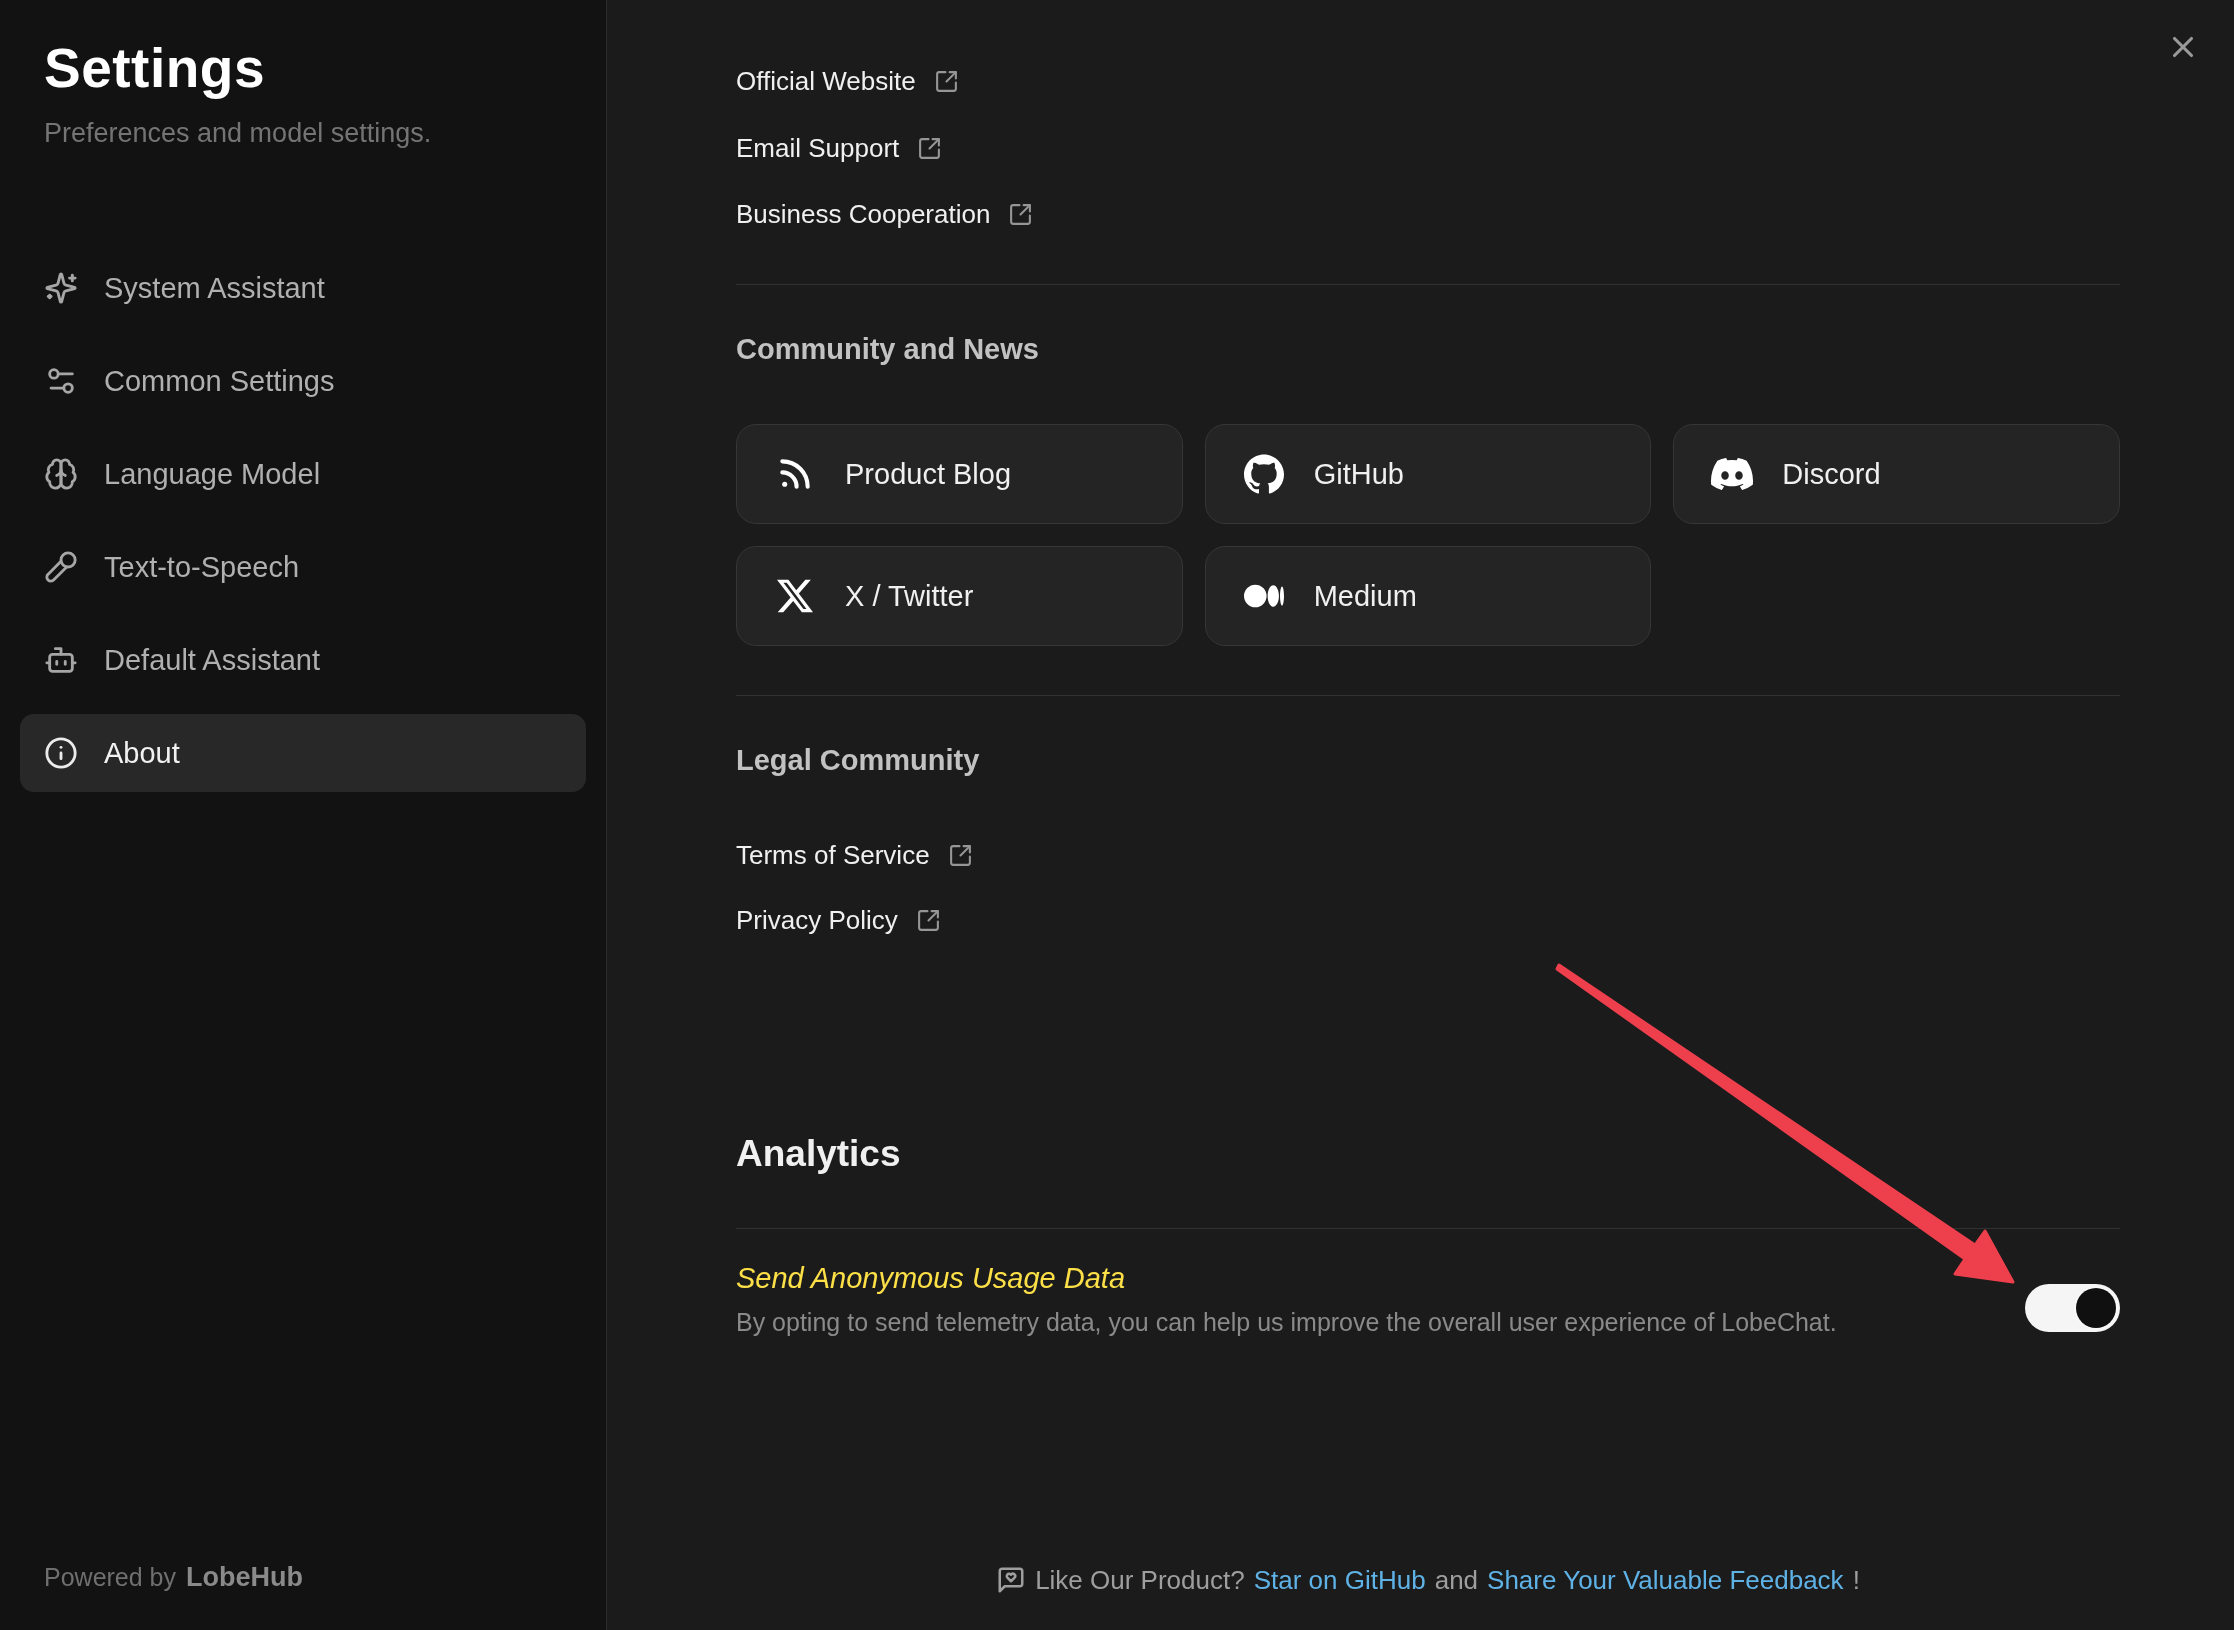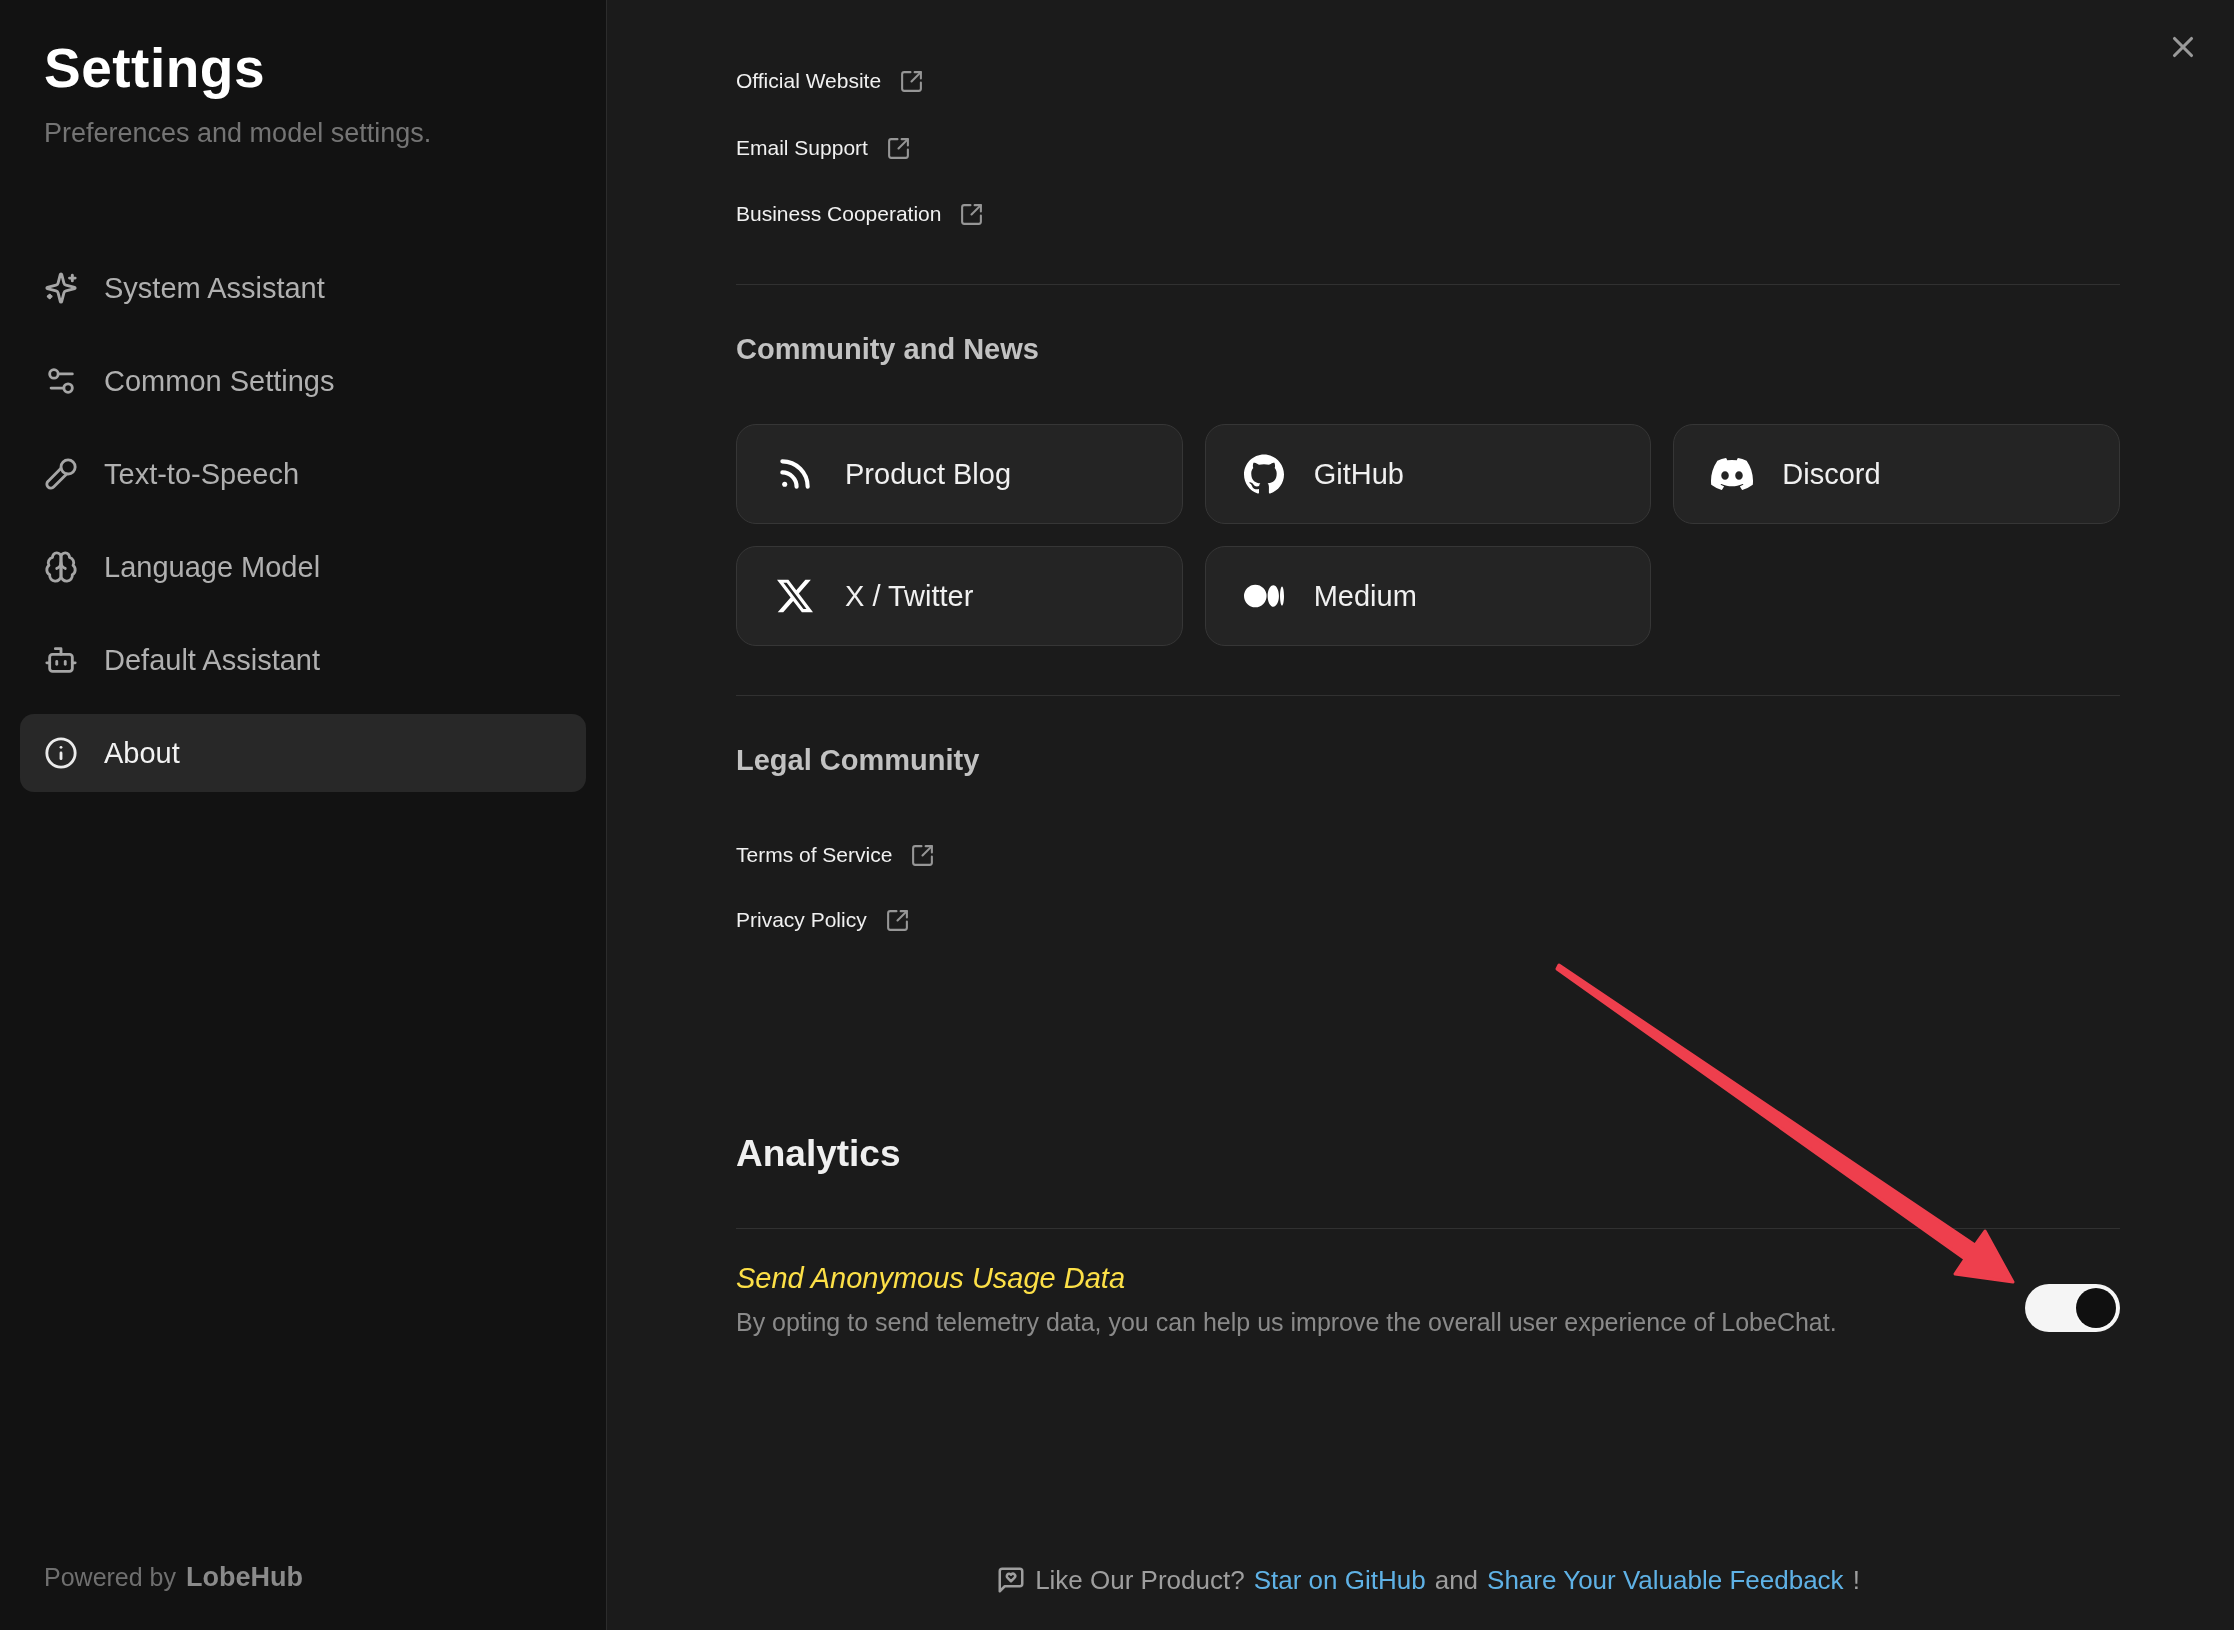--- a/index.html
+++ b/index.html
@@ -25,21 +25,21 @@
   .nav-item.active .nicon{color:#ececec;}
   .powered{position:absolute;left:44px;top:1562px;font-size:25px;color:#6f6f6f;
            display:flex;gap:10px;align-items:baseline;}
   .powered b{font-size:27px;color:#8a8a8a;font-weight:800;}
 
   
   .main{position:absolute;left:608px;top:0;width:1626px;height:1630px;}
   .abs{position:absolute;left:128px;right:114px;}
   .sliver{top:-27px;margin:0;font-size:30px;font-weight:700;color:#c2c2c2;}
   .linkrow{height:44px;display:flex;align-items:center;gap:18px;cursor:pointer;}
-  .linkrow .ltext{font-size:21px;color:#f0f0f0;}
+  .linkrow .ltext{font-size:26px;color:#f0f0f0;}
   .linkrow .xicon{width:25px;height:25px;color:#969696;display:flex;}
   .linkrow .xicon svg{width:25px;height:25px;}
   .divider{border:none;border-top:1px solid #313131;margin:0;height:0;}
   .section-h{margin:0;font-size:29px;font-weight:700;color:#c2c2c2;}
   .analytics-h{margin:0;font-size:37px;font-weight:700;color:#f0f0f0;}
 
   .btn-grid{display:grid;grid-template-columns:repeat(3,1fr);gap:22px;}
   .com-btn{height:100px;background:#242424;border:1px solid #363636;border-radius:20px;
            display:flex;align-items:center;gap:28px;padding-left:36px;cursor:pointer;
            box-sizing:border-box;color:#f0f0f0;}
@@ -97,35 +97,35 @@
               <path d="M14 17H5"></path>
               <circle cx="17" cy="17" r="3"></circle>
               <circle cx="7" cy="7" r="3"></circle>
             </svg>
         </span>
         <span class="nlabel">Common Settings</span>
       </div>
       <div class="nav-item">
         <span class="nicon">
           <svg viewBox="0 0 24 24" fill="none" stroke="currentColor" stroke-width="2" stroke-linecap="round" stroke-linejoin="round">
-              <path d="m12 8-9.04 9.06a2.82 2.82 0 1 0 3.98 3.98L16 12"></path>
-              <circle cx="17" cy="7" r="5"></circle>
-            </svg>
-        </span>
-        <span class="nlabel">Text-to-Speech</span>
-      </div>
-      <div class="nav-item">
-        <span class="nicon">
-          <svg viewBox="0 0 24 24" fill="none" stroke="currentColor" stroke-width="2" stroke-linecap="round" stroke-linejoin="round">
               <path d="M12 5a3 3 0 1 0-5.997.125 4 4 0 0 0-2.526 5.77 4 4 0 0 0 .556 6.588A4 4 0 1 0 12 18Z"></path>
               <path d="M12 5a3 3 0 1 1 5.997.125 4 4 0 0 1 2.526 5.77 4 4 0 0 1-.556 6.588A4 4 0 1 1 12 18Z"></path>
               <path d="M15 13a4.5 4.5 0 0 1-3-4 4.5 4.5 0 0 1-3 4"></path>
             </svg>
         </span>
         <span class="nlabel">Language Model</span>
+      </div>
+      <div class="nav-item">
+        <span class="nicon">
+          <svg viewBox="0 0 24 24" fill="none" stroke="currentColor" stroke-width="2" stroke-linecap="round" stroke-linejoin="round">
+              <path d="m12 8-9.04 9.06a2.82 2.82 0 1 0 3.98 3.98L16 12"></path>
+              <circle cx="17" cy="7" r="5"></circle>
+            </svg>
+        </span>
+        <span class="nlabel">Text-to-Speech</span>
       </div>
       <div class="nav-item">
         <span class="nicon">
           <svg viewBox="0 0 24 24" fill="none" stroke="currentColor" stroke-width="2" stroke-linecap="round" stroke-linejoin="round">
               <path d="M12 8V4H8"></path>
               <rect width="16" height="12" x="4" y="8" rx="2"></rect>
               <path d="M2 14h2"></path>
               <path d="M20 14h2"></path>
               <path d="M15 13v2"></path>
               <path d="M9 13v2"></path>

